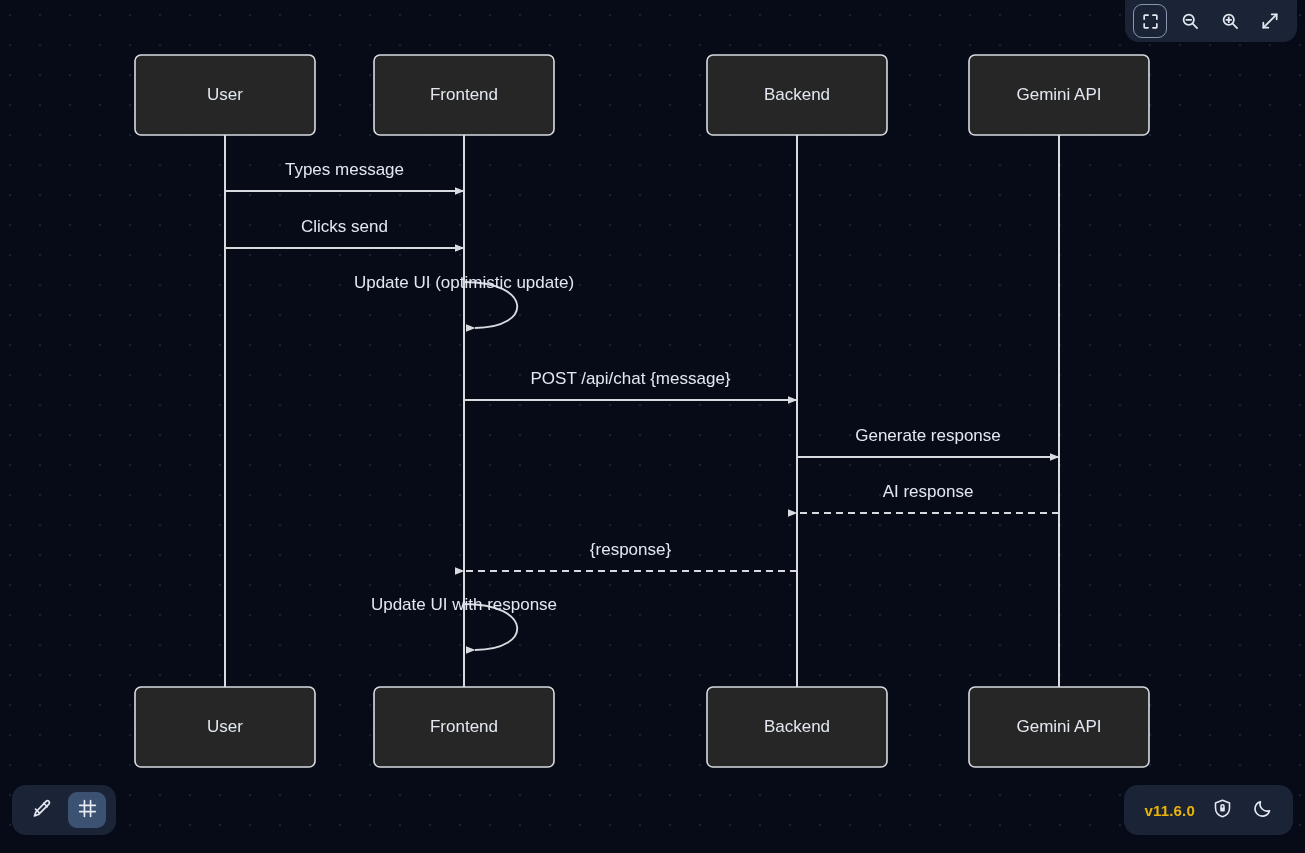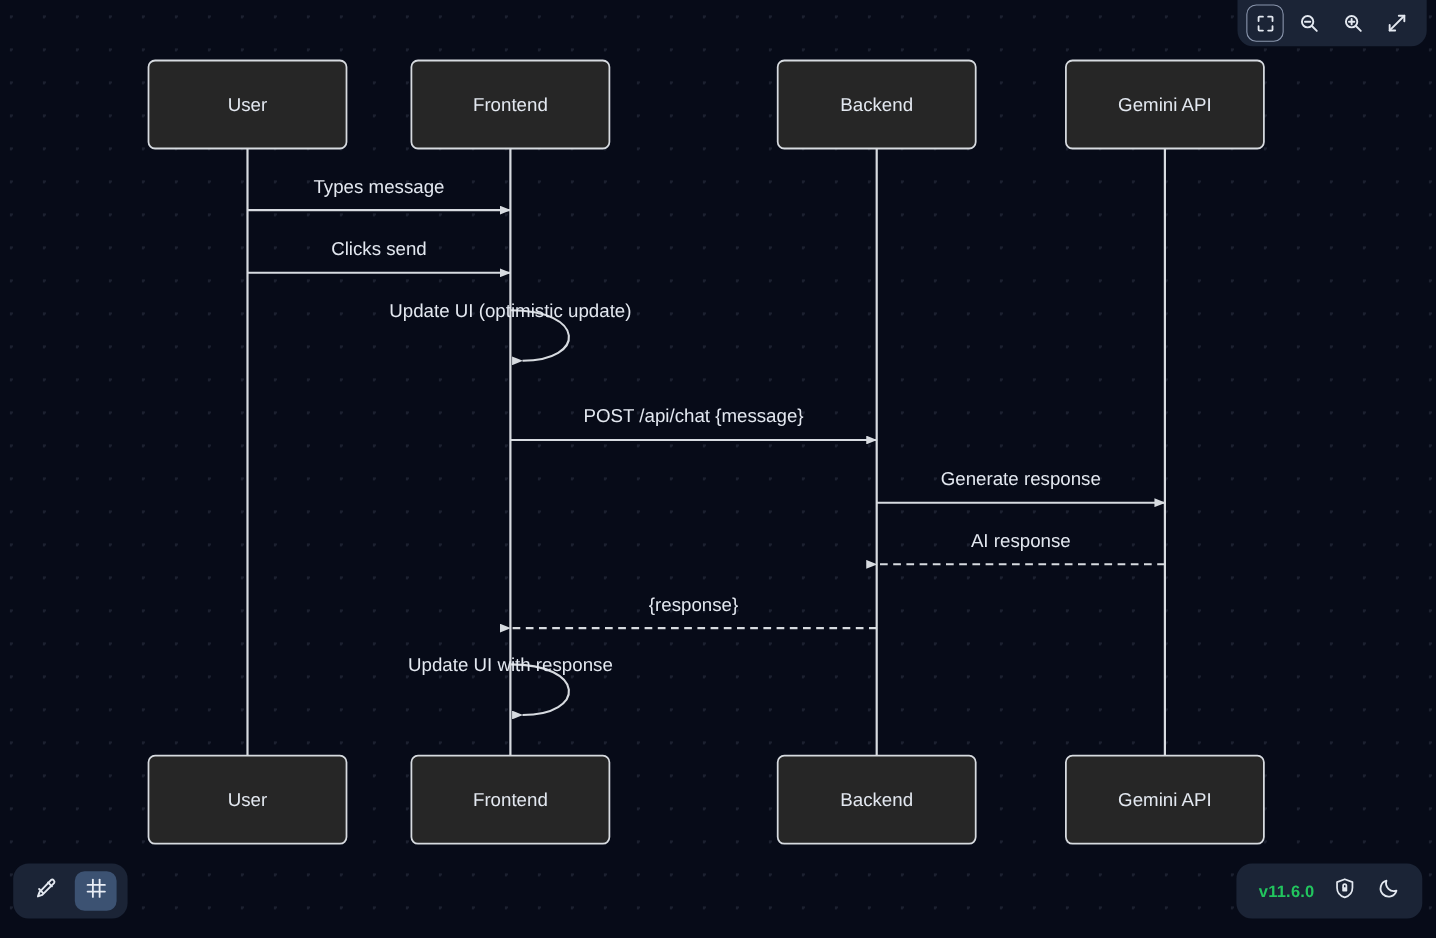--- a/index.html
+++ b/index.html
@@ -95,21 +95,21 @@
     height: 50px;
     display: flex;
     align-items: center;
     gap: 14px;
     padding: 0 18px 0 20px;
     background: #1b2436;
     border-radius: 14px;
     z-index: 20;
   }
   #version-label {
-    color: #22c55e;
+    color: #eab308;
     font-size: 15px;
     font-weight: bold;
     letter-spacing: 0.2px;
   }
   .br-btn {
     width: 26px;
     height: 26px;
     display: flex;
     align-items: center;
     justify-content: center;

